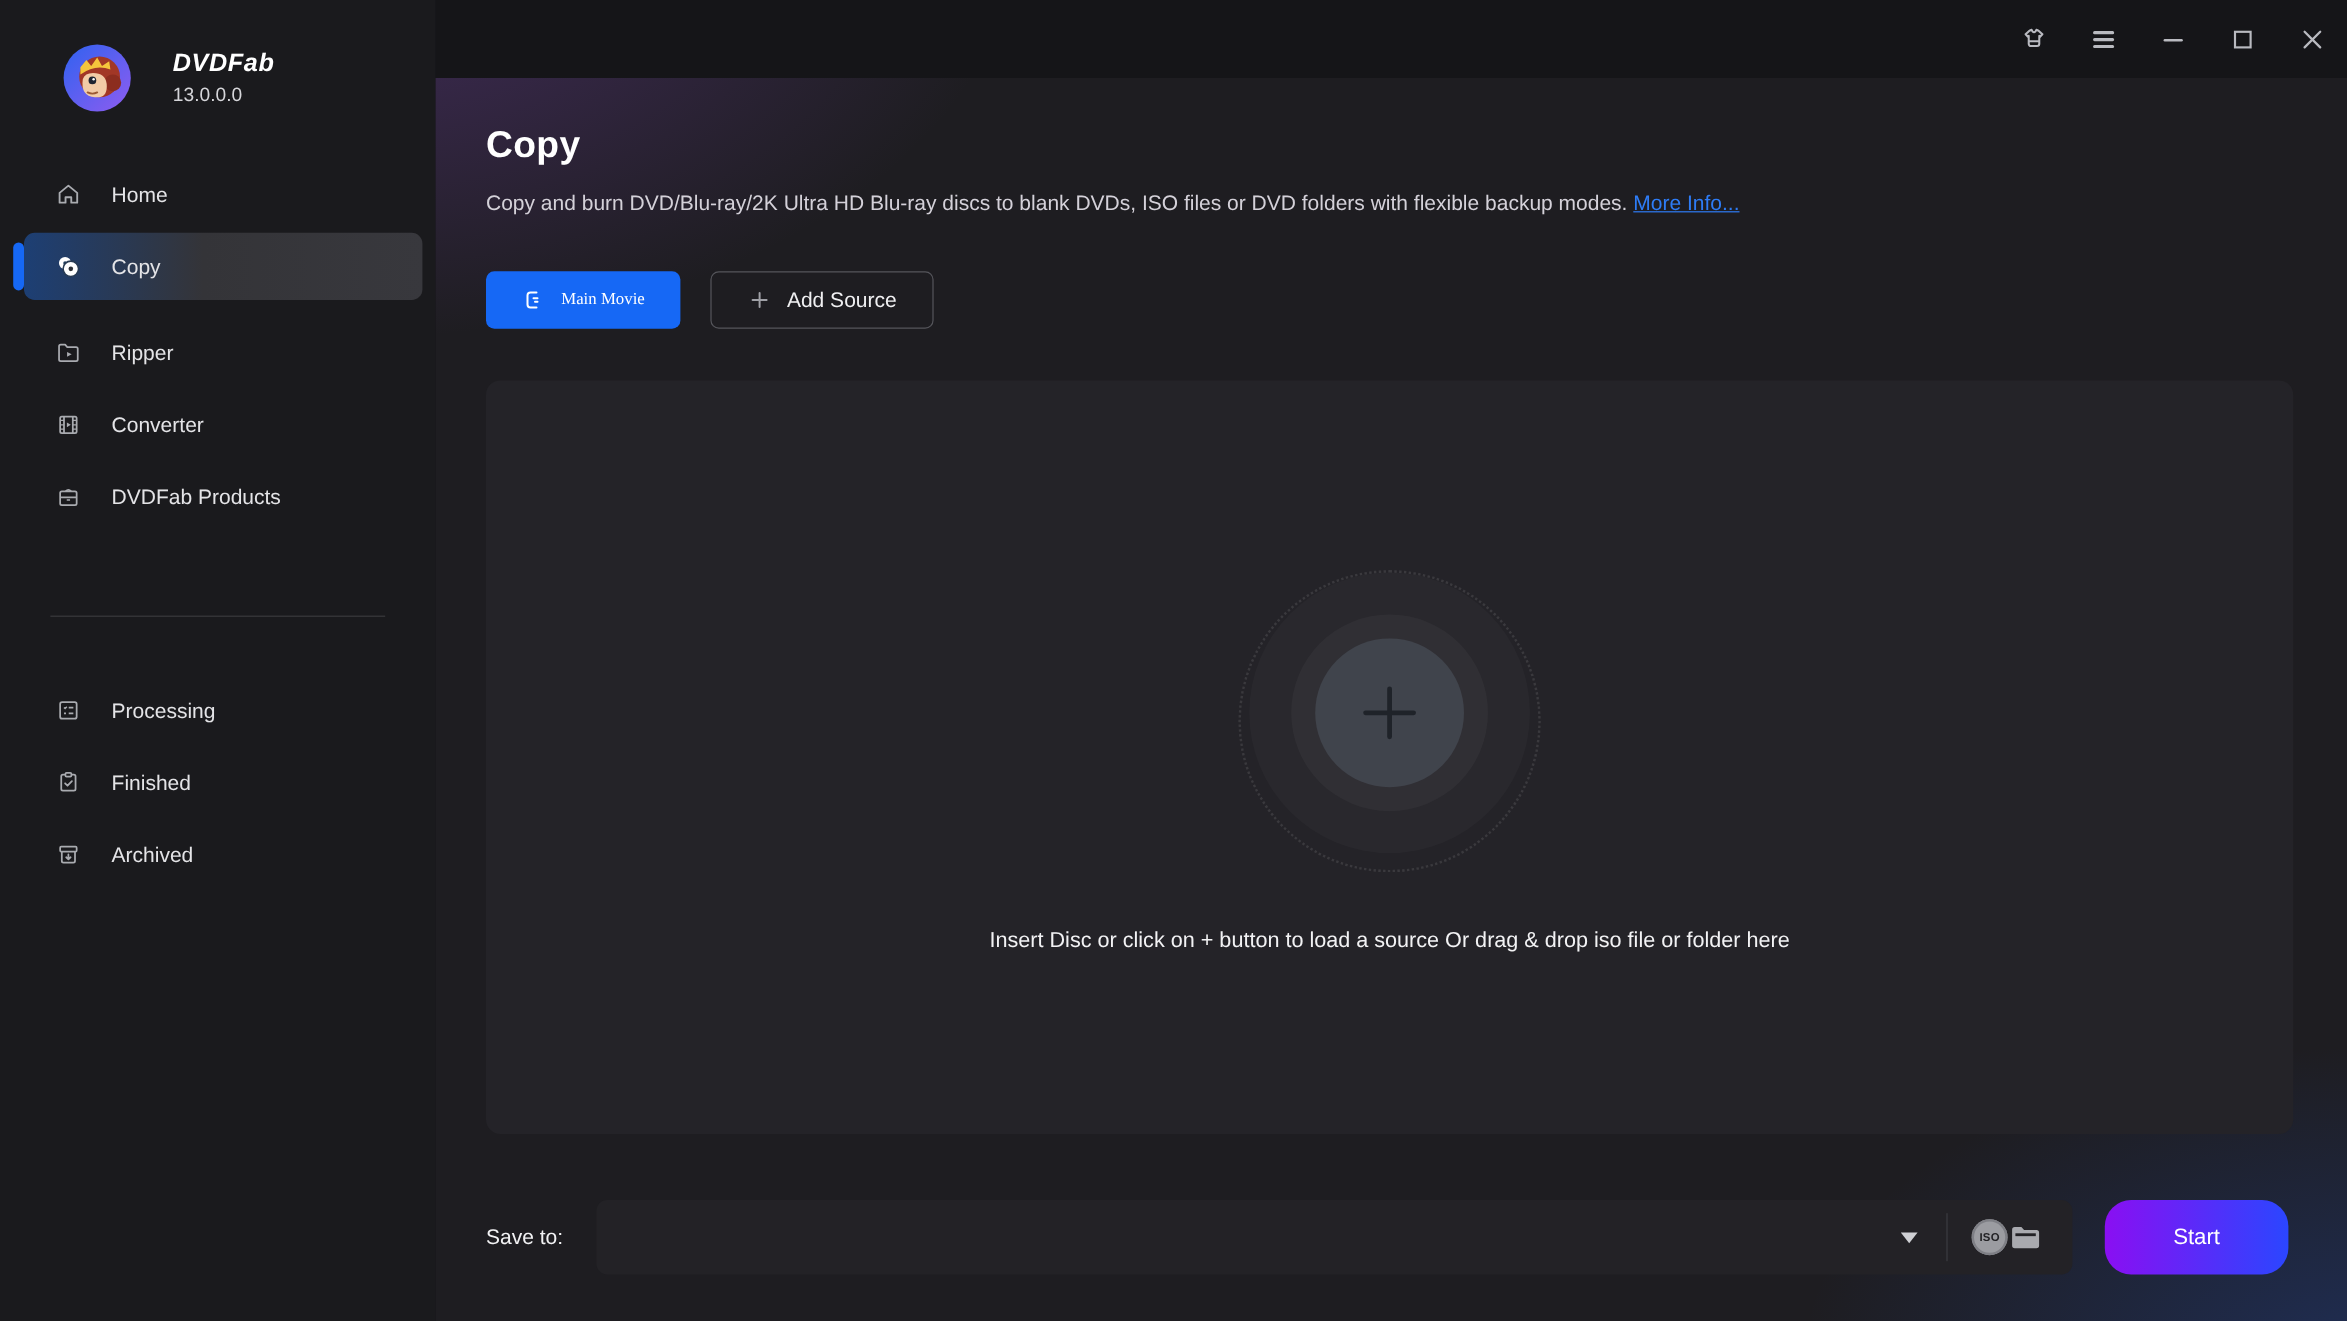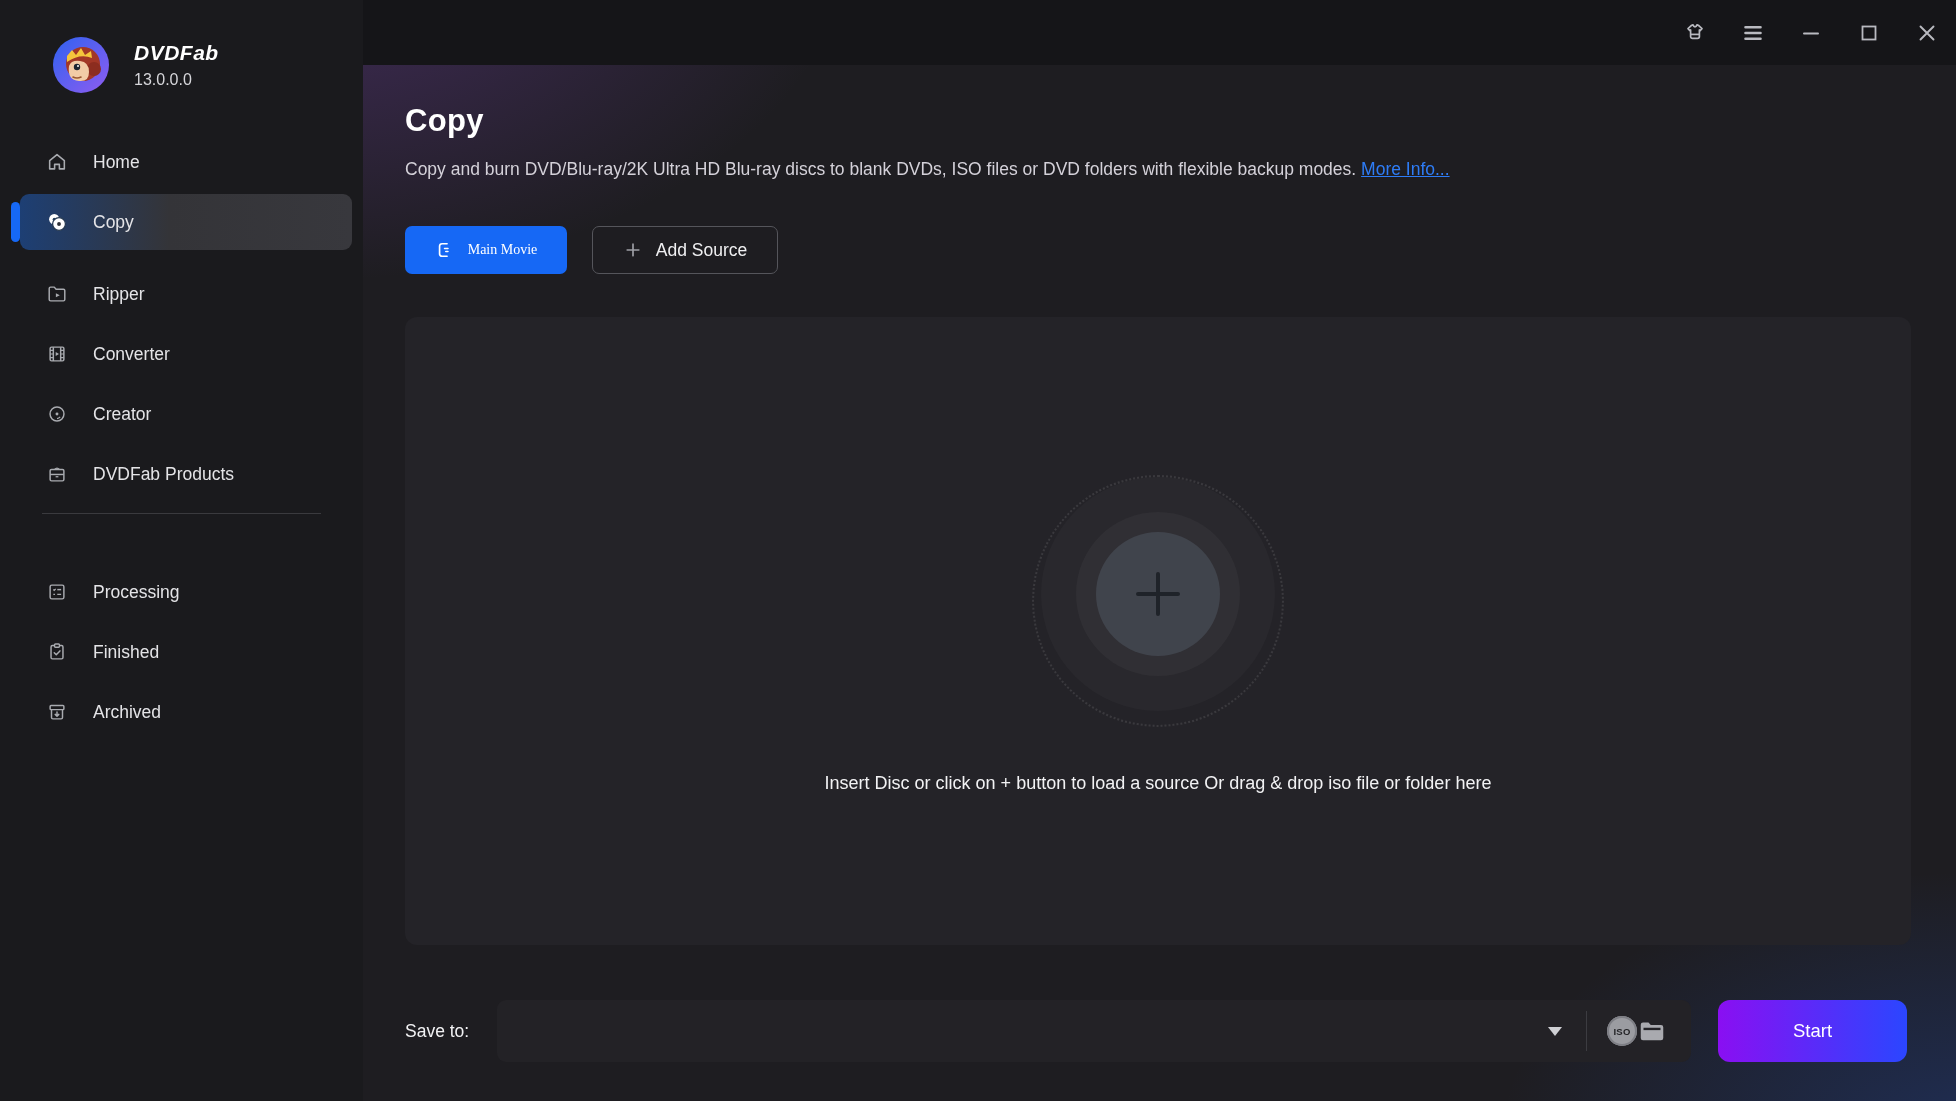--- a/index.html
+++ b/index.html
@@ -8,21 +8,21 @@
   .window { position:relative; width:1956px; height:1101px; background:#151518; }
 
   
   .titlebar { position:absolute; left:363px; top:0; right:0; height:65px; background:#151518; }
   .win-controls { position:absolute; right:16px; top:0; height:65px; display:flex; align-items:center; gap:32px; }
   .win-btn { width:26px; height:26px; display:flex; align-items:center; justify-content:center; color:#b9bac0; cursor:pointer; }
   .win-btn svg { display:block; }
 
   
   .sidebar { position:absolute; left:0; top:0; width:363px; height:1101px; background:#1a1a1d; }
-  .logo-row { display:flex; align-items:center; gap:24px; padding:36px 0 0 52px; }
+  .logo-row { display:flex; align-items:center; gap:34px; padding:36px 0 0 52px; }
   .logo-badge { width:58px; height:58px; border-radius:50%; flex:0 0 auto; }
   .logo-texts { display:flex; flex-direction:column; gap:6px; }
   .logo-name { color:#ffffff; font-size:21px; font-weight:bold; font-style:italic; letter-spacing:.5px; }
   .logo-version { color:#d6d6da; font-size:16px; }
 
   .nav { position:absolute; left:0; top:138px; width:363px; display:flex; flex-direction:column; gap:12px; }
   .nav2 { top:568px; }
   .nav-item { position:relative; display:flex; align-items:center; gap:25px; height:48px;
               margin:0 11px 0 20px; padding-left:26px; border-radius:9px; color:#e4e4e7;
               font-size:17.5px; cursor:pointer; }
@@ -75,21 +75,21 @@
       color:#e6e6e9; font-size:16px; padding:0 18px; font-family:inherit; }
   .dd-btn { width:46px; height:100%; display:flex; align-items:center; justify-content:center; cursor:pointer; }
   .dd-caret { width:0; height:0; border-left:7px solid transparent; border-right:7px solid transparent;
       border-top:9px solid #cfd0d4; }
   .vdivider { width:1px; height:40px; background:#3c3c41; margin:0 20px 0 8px; }
   .iso-btn { width:30px; height:30px; border-radius:50%; background:#9b9ca1; 
       display:flex; align-items:center; justify-content:center; cursor:pointer;
       box-shadow:inset 0 0 0 2px #7e7f85; }
   .iso-txt { color:#232326; font-size:9.5px; font-weight:bold; letter-spacing:.2px; }
   .folder-btn { width:30px; height:30px; margin-right:24px; display:flex; align-items:center; justify-content:center; cursor:pointer; }
-  .btn-start { width:189px; height:62px; margin-left:27px; flex:0 0 auto; border:none; border-radius:12px;
+  .btn-start { width:153px; height:62px; margin-left:27px; flex:0 0 auto; border:none; border-radius:22px;
       background:linear-gradient(90deg, #8a0ff2 0%, #2b46ff 100%);
       color:#ffffff; font-size:18.5px; font-family:inherit; cursor:pointer; }
 </style>
 </head>
 <body>
 
 <div class="window">
 
   <div class="titlebar">
     <div class="win-controls">
@@ -185,30 +185,20 @@
           <svg width="22" height="22" viewBox="0 0 24 24" fill="none" stroke="currentColor" stroke-width="1.6">
             <rect x="4.5" y="4.5" width="15" height="15" rx="1.5"></rect>
             <path d="M8 4.5 V19.5 M16 4.5 V19.5"></path>
             <path d="M4.5 8 H8 M4.5 12 H8 M4.5 16 H8 M16 8 H19.5 M16 12 H19.5 M16 16 H19.5" stroke-width="1.2"></path>
             <path d="M10.6 9.8 L14.2 12 L10.6 14.2 Z" fill="currentColor" stroke="none"></path>
           </svg>
         </span>
         <span>Converter</span>
       </div>
 
-      <div class="nav-item">
-        <span class="nico">
-          <svg width="22" height="22" viewBox="0 0 24 24" fill="none" stroke="currentColor" stroke-width="1.6">
-            <circle cx="12" cy="12" r="7.6"></circle>
-            <circle cx="12" cy="12" r="1.6" fill="currentColor" stroke="none"></circle>
-            <path d="M15.5 15.2 A5 5 0 0 1 12 17" stroke-width="1.2"></path>
-          </svg>
-        </span>
-        <span>Creator</span>
-      </div>
 
       <div class="nav-item">
         <span class="nico">
           <svg width="22" height="22" viewBox="0 0 24 24" fill="none" stroke="currentColor" stroke-width="1.6" stroke-linejoin="round">
             <rect x="4.5" y="7" width="15" height="12.5" rx="1.5"></rect>
             <path d="M4.5 12.5 H19.5"></path>
             <path d="M9.5 7 Q12 4.2 14.5 7"></path>
             <path d="M10.5 15 H13.5" stroke-width="1.4"></path>
           </svg>
         </span>

